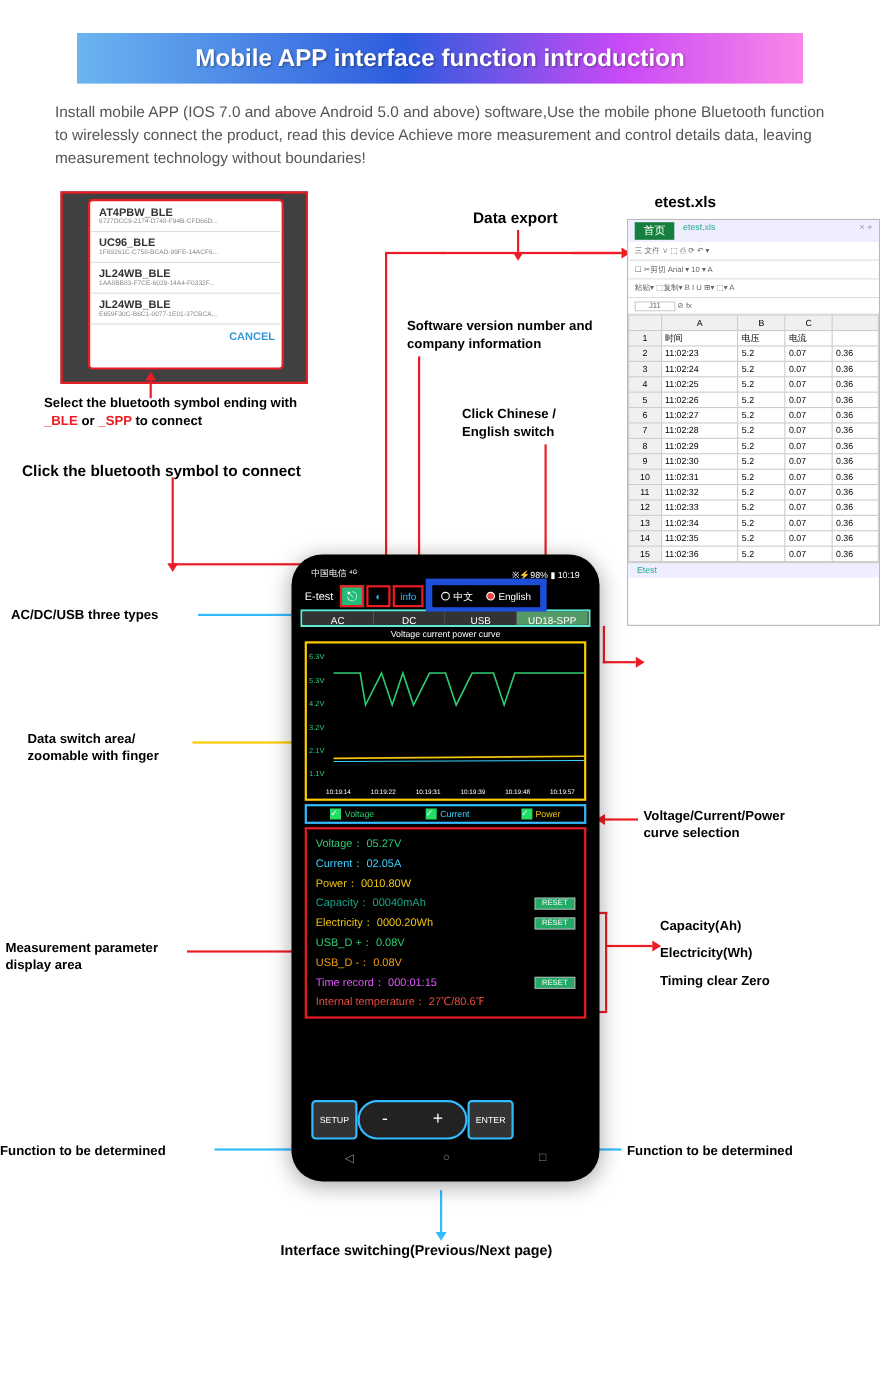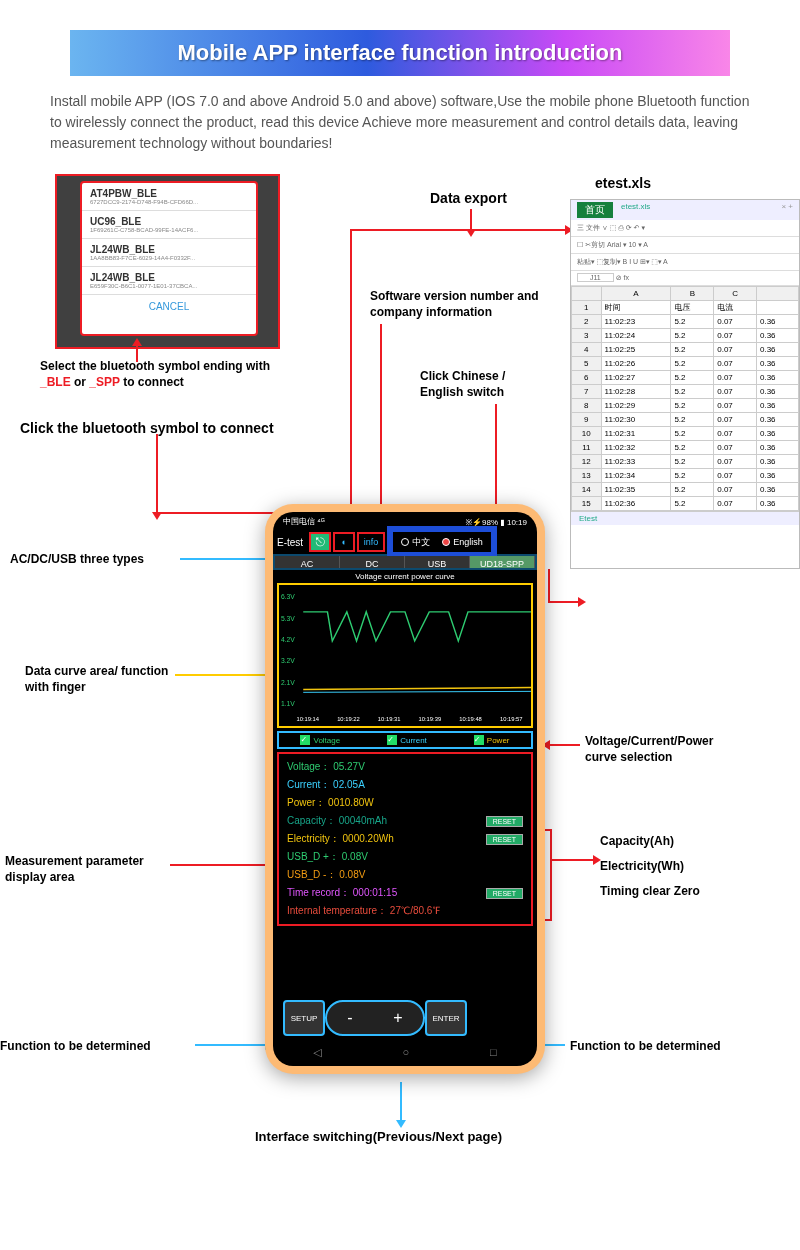--- a/index.html
+++ b/index.html
@@ -10,35 +10,35 @@
 .layout{position:relative;height:980px}
 .abs{position:absolute}
 .label{font-size:12px;font-weight:bold;color:#000;line-height:1.3}
 .red-text{color:#ed1c24}
 
 .bt-popup{top:0;left:15px;width:225px;height:175px;background:#404040;border:2px solid #ed1c24}
 .bt-inner{position:absolute;top:5px;left:23px;width:178px;height:155px;background:#fff;border:2px solid #ed1c24;border-radius:4px}
 .bt-item{padding:5px 8px;border-bottom:1px solid #ddd}
 .bt-item .n{font-size:10px;font-weight:bold;color:#333}
 .bt-item .u{font-size:6px;color:#888}
-.bt-cancel{text-align:center;color:#3498db;font-size:10px;font-weight:normal;padding:6px}
-
-.phone{top:330px;left:225px;width:280px;height:570px;background:#fdba74;border-radius:28px;padding:8px;box-shadow:0 4px 20px rgba(0,0,0,.35)}
+.bt-cancel{text-align:right;color:#3498db;font-size:10px;font-weight:bold;padding:6px}
+
+.phone{top:330px;left:225px;width:280px;height:570px;background:#000000;border-radius:28px;padding:8px;box-shadow:0 4px 20px rgba(0,0,0,.35)}
 .screen{width:100%;height:100%;background:#000;border-radius:20px;overflow:hidden;position:relative}
 .status{height:18px;display:flex;justify-content:space-between;align-items:center;padding:0 10px;color:#fff;font-size:8px}
 .toolbar{height:24px;display:flex;align-items:center;padding:0 4px;gap:2px}
 .tb-btn{height:20px;display:flex;align-items:center;justify-content:center;font-size:9px;color:#fff;border:1px solid transparent}
 .bt-icon{width:22px;background:#2b7;border:2px solid #ed1c24;color:#fff;font-size:12px}
 .export-icon{width:22px;border:2px solid #ed1c24;color:#3bf}
 .info-btn{width:28px;color:#3bf;font-size:9px;border:2px solid #ed1c24}
 .lang-btn{padding:0 5px;color:#fff}
 .lang-radio{width:8px;height:8px;border:1px solid #fff;border-radius:50%;margin-right:3px;display:inline-block}
 .lang-radio.on{background:#e44}
 .lang-group{border:6px solid #1d4ed8;display:flex;align-items:flex-end;padding:0 2px}
-.tabs{height:16px;display:flex;border:2px solid #0c4a6e}
+.tabs{height:16px;display:flex;border:2px solid #5eead4}
 .tab{flex:1;text-align:center;font-size:9px;color:#fff;line-height:16px;border-right:1px solid #555;background:#333}
 .tab.info{background:#596;color:#fff}
 .chart-title{text-align:center;color:#fff;font-size:8px;padding:2px}
 .chart{height:145px;margin:0 4px;border:2px solid #fc0;background:#000;position:relative}
 .chart svg{width:100%;height:100%}
 .legend{height:18px;margin:3px 4px;display:flex;gap:4px;border:2px solid #3bf;align-items:center;justify-content:space-around}
 .legend span{font-size:8px;display:flex;align-items:center;gap:3px}
 .chk{width:10px;height:10px;background:#2d6;display:inline-block;color:#fff;font-size:8px;text-align:center;line-height:10px}
 .params{padding:4px 8px;border:2px solid #ed1c24;margin:2px 4px}
 .param-row{display:flex;justify-content:space-between;align-items:center;height:18px;font-size:10px}
@@ -123,21 +123,21 @@
 
 <div class="abs label" style="top:195px;left:380px;width:130px">Click Chinese / English switch</div>
 <div class="abs arr arr-v arr-d" style="top:230px;left:455px;height:110px"></div>
 
 <div class="abs arr arr-v arr-d" style="top:260px;left:116px;height:78px"></div>
 <div class="abs arr arr-h arr-r" style="top:338px;left:116px;width:155px"></div>
 
 <div class="abs label" style="top:378px;left:-30px">AC/DC/USB three types</div>
 <div class="abs arr arr-h arr-r blue-arr" style="top:384px;left:140px;width:85px"></div>
 
-<div class="abs label" style="top:490px;left:-15px;width:150px">Data curve area/ function with finger</div>
+<div class="abs label" style="top:490px;left:-15px;width:150px">Data switch area/ zoomable with finger</div>
 <div class="abs arr arr-h arr-r yellow-arr" style="top:500px;left:135px;width:95px"></div>
 
 <div class="abs label" style="top:680px;left:-35px;width:160px">Measurement parameter display area</div>
 <div class="abs arr arr-h arr-r" style="top:690px;left:130px;width:100px"></div>
 
 <div class="abs label" style="top:865px;left:-40px;font-size:12px">Function to be determined</div>
 <div class="abs arr arr-h arr-r blue-arr" style="top:870px;left:155px;width:70px"></div>
 
 <div class="abs arr arr-h arr-r" style="top:427px;left:508px;width:30px"></div>
 <div class="abs arr arr-v" style="top:395px;left:508px;height:34px"></div>

